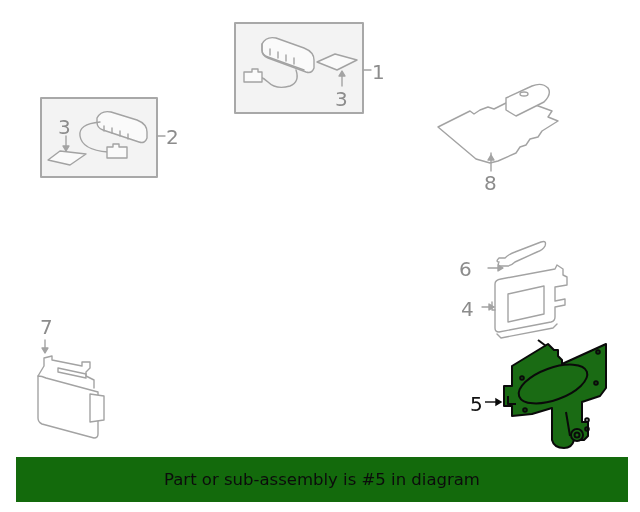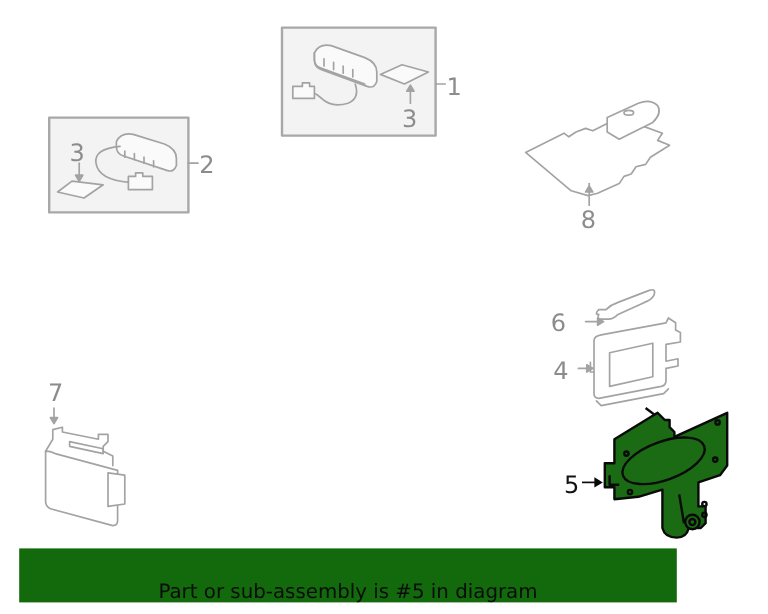--- a/index.html
+++ b/index.html
@@ -1,24 +1,24 @@
 <!DOCTYPE html>
 <html><head>
   <meta charset="utf-8">
   <style>
     html, body { margin: 0; padding: 0; background: #ffffff; }
     body { width: 640px; height: 512px; position: relative; overflow: hidden; font-family: "DejaVu Sans", sans-serif; }
     #diagram { position: absolute; left: 0; top: 0; width: 640px; height: 512px; }
     .callout { font-family: "DejaVu Sans", sans-serif; font-size: 20px; fill: #8c8c8c; }
     .callout.active { fill: #111111; }
     .banner {
-      position: absolute; left: 16px; top: 457px; width: 548px; height: 45px;
+      position: absolute; left: 16px; top: 457px; width: 612px; height: 45px;
       background: #136a0c; color: #0c0c0c;
       font-family: "DejaVu Sans", sans-serif; font-size: 16.5px; line-height: 19px;
-      text-align: center; display: flex; flex-direction: column; justify-content: flex-end;
+      text-align: center; display: flex; flex-direction: column; justify-content: center;
     }
     .banner span { display: block; }
   </style>
 </head>
 <body>
 
 <svg id="diagram" viewBox="0 0 640 512" xmlns="http://www.w3.org/2000/svg">
   <g fill="none" stroke="#a3a3a3" stroke-width="1.4" stroke-linejoin="round" stroke-linecap="round">
 
     <g>

